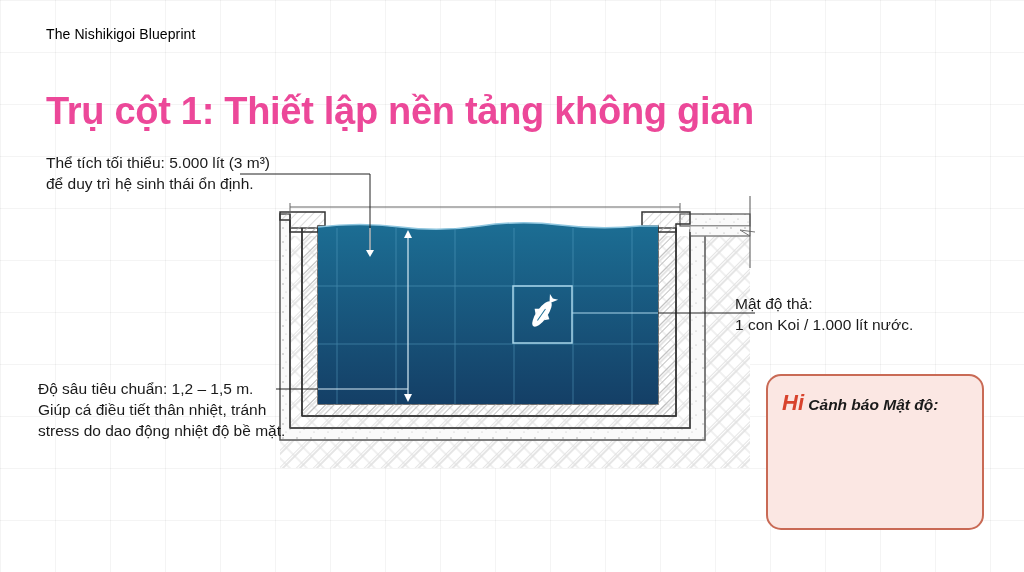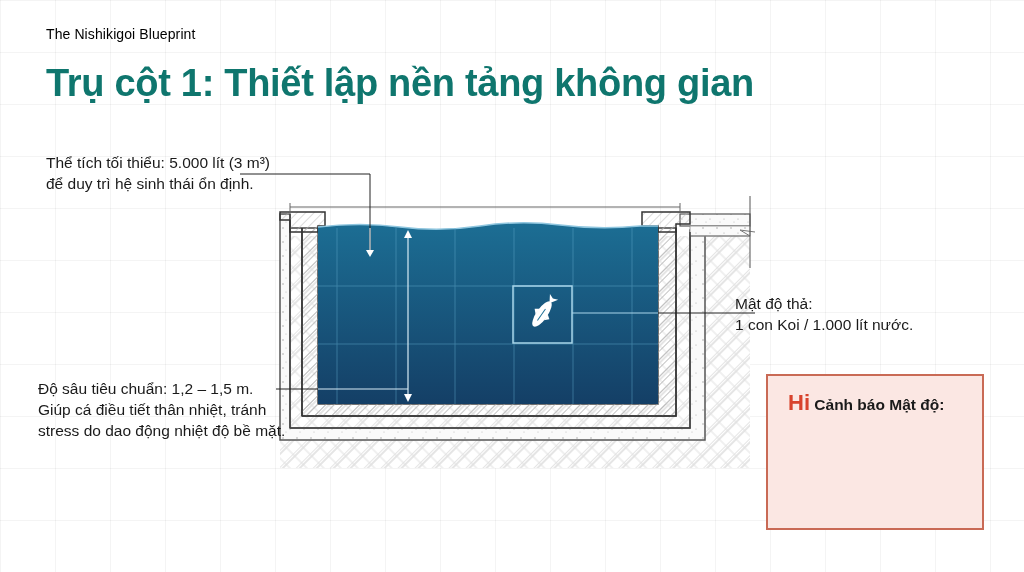--- a/index.html
+++ b/index.html
@@ -7,30 +7,30 @@
   body { position:relative; font-family:"Liberation Sans", "DejaVu Sans", sans-serif; color:#111; }
   .grid-bg {
     position:absolute; inset:0;
     background-image:
       linear-gradient(to right, rgba(0,0,0,0.045) 1px, transparent 1px),
       linear-gradient(to bottom, rgba(0,0,0,0.045) 1px, transparent 1px);
     background-size:55px 52px;
     background-position:0 0;
   }
   .brand { position:absolute; left:46px; top:26px; font-size:14px; color:#000000; letter-spacing:0.1px; }
-  .title { position:absolute; left:46px; top:62px; font-size:38px; font-weight:700; color:#0f766e; letter-spacing:-0.3px; }
+  .title { position:absolute; left:46px; top:90px; font-size:38px; font-weight:700; color:#ec4899; letter-spacing:-0.3px; }
   .callout { position:absolute; font-size:15.5px; line-height:21px; color:#1a1a1a; }
   .callout b { font-weight:400; }
   .c-volume { left:46px; top:152px; width:240px; }
   .c-depth { left:38px; top:378px; width:250px; }
   .c-density { left:735px; top:293px; width:220px; }
   .warning {
     position:absolute; left:766px; top:374px; width:218px; height:156px;
-    background:#fbe7e3; border:2px solid #c96a55; border-radius:0;
-    padding:16px 14px 10px 20px; font-size:15.5px; line-height:21px; color:#1a1a1a;
+    background:#fbe7e3; border:2px solid #c96a55; border-radius:15px;
+    padding:16px 14px 10px 14px; font-size:15.5px; line-height:21px; color:#1a1a1a;font-style:italic;
   }
   .warning .hi { color:#d8432d; font-weight:700; font-size:22px; }
   .warning .whead { font-weight:700; font-size:15.5px; }
   svg.diagram { position:absolute; left:0; top:0; }
 </style>
 </head>
 <body>
 
 <div class="grid-bg"></div>
 

